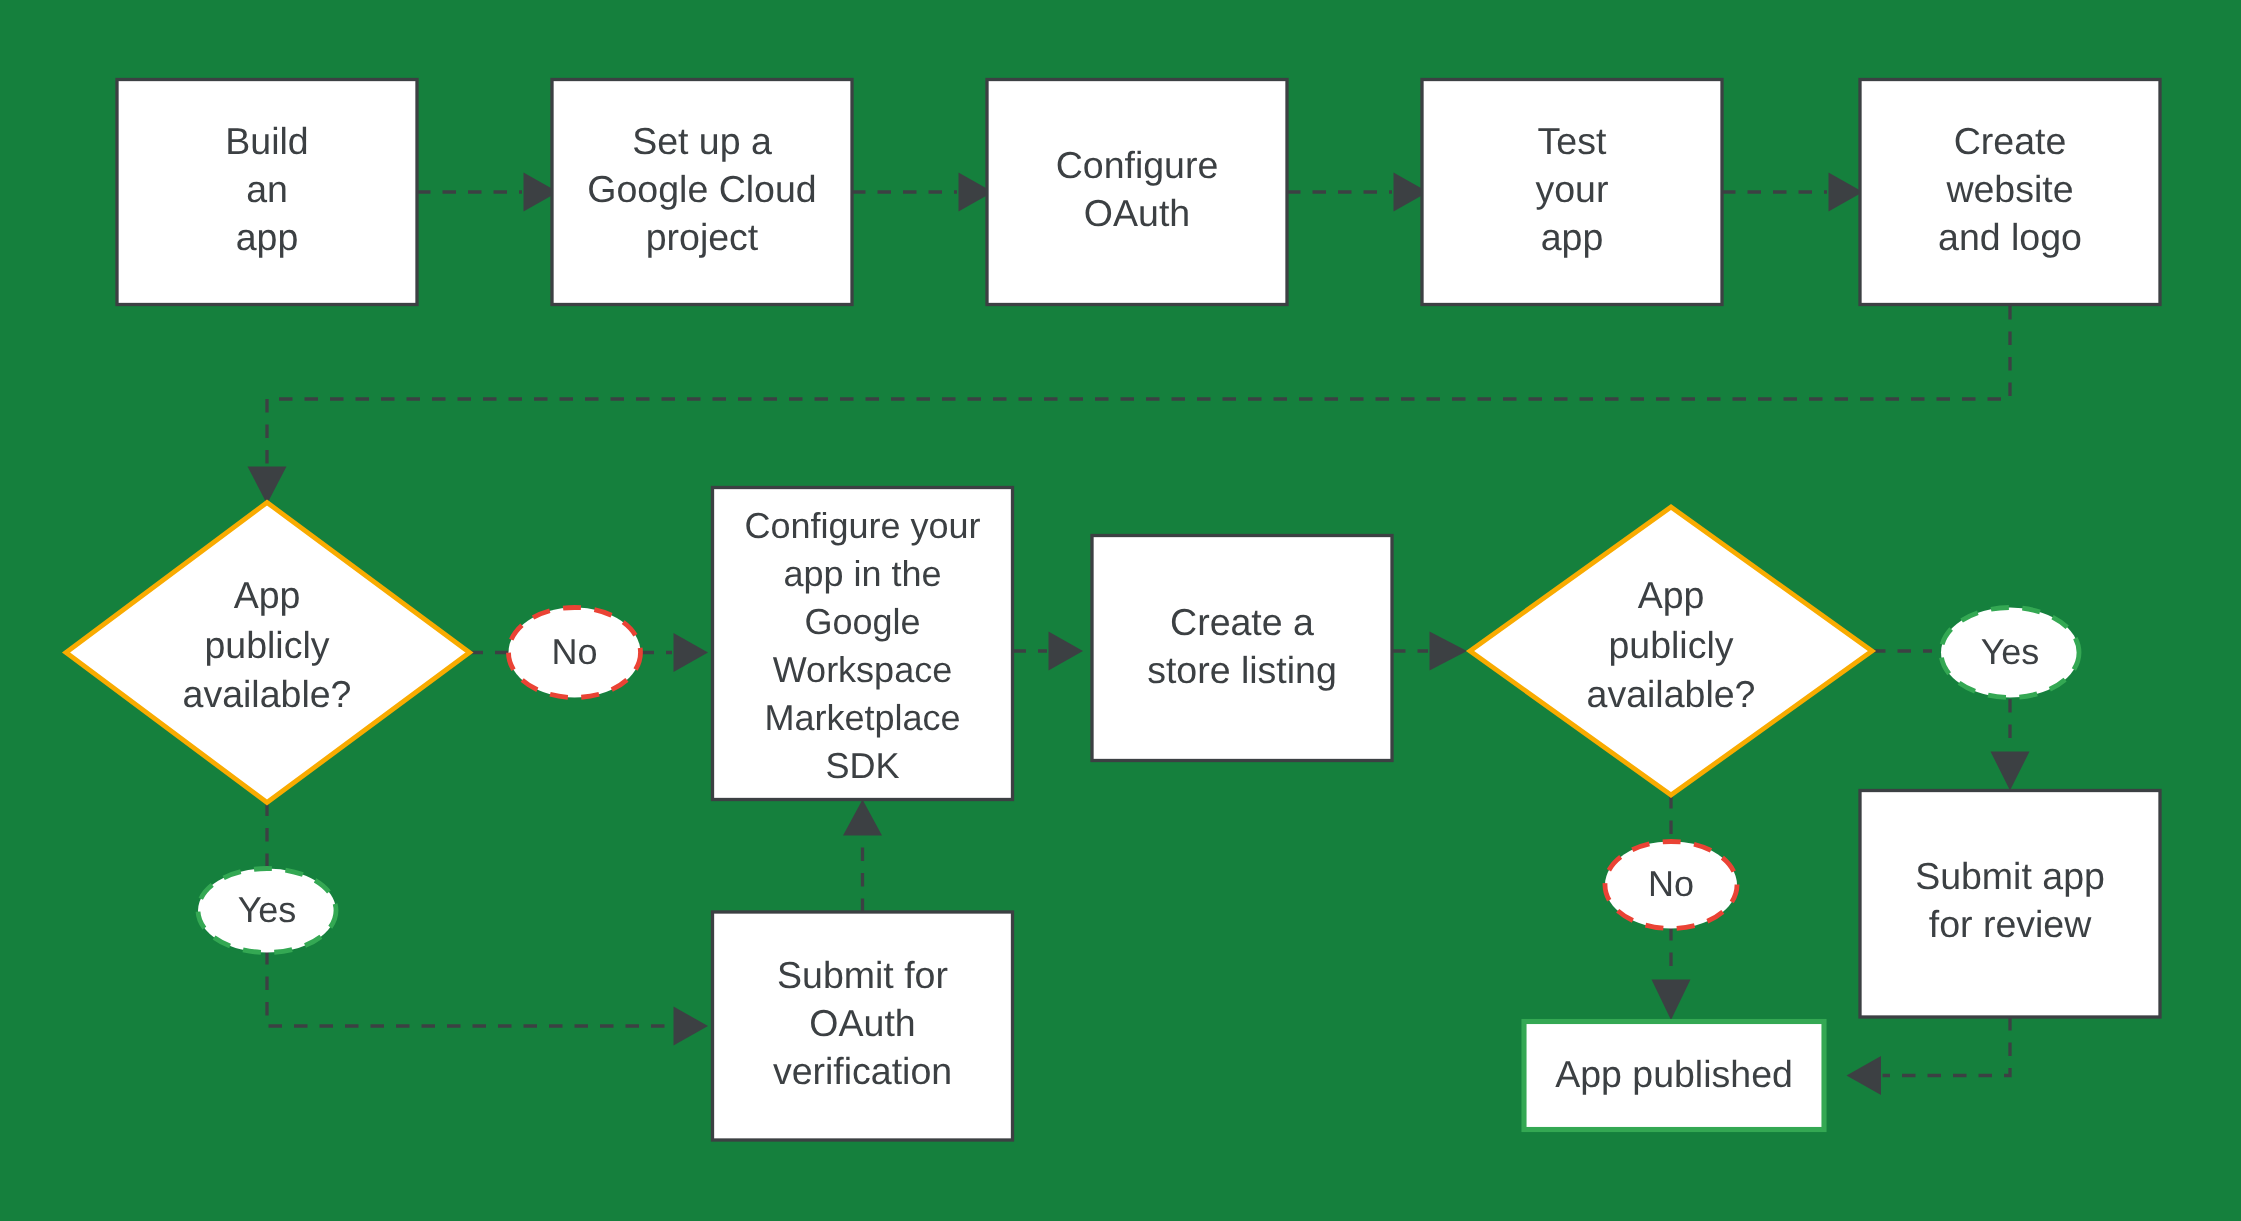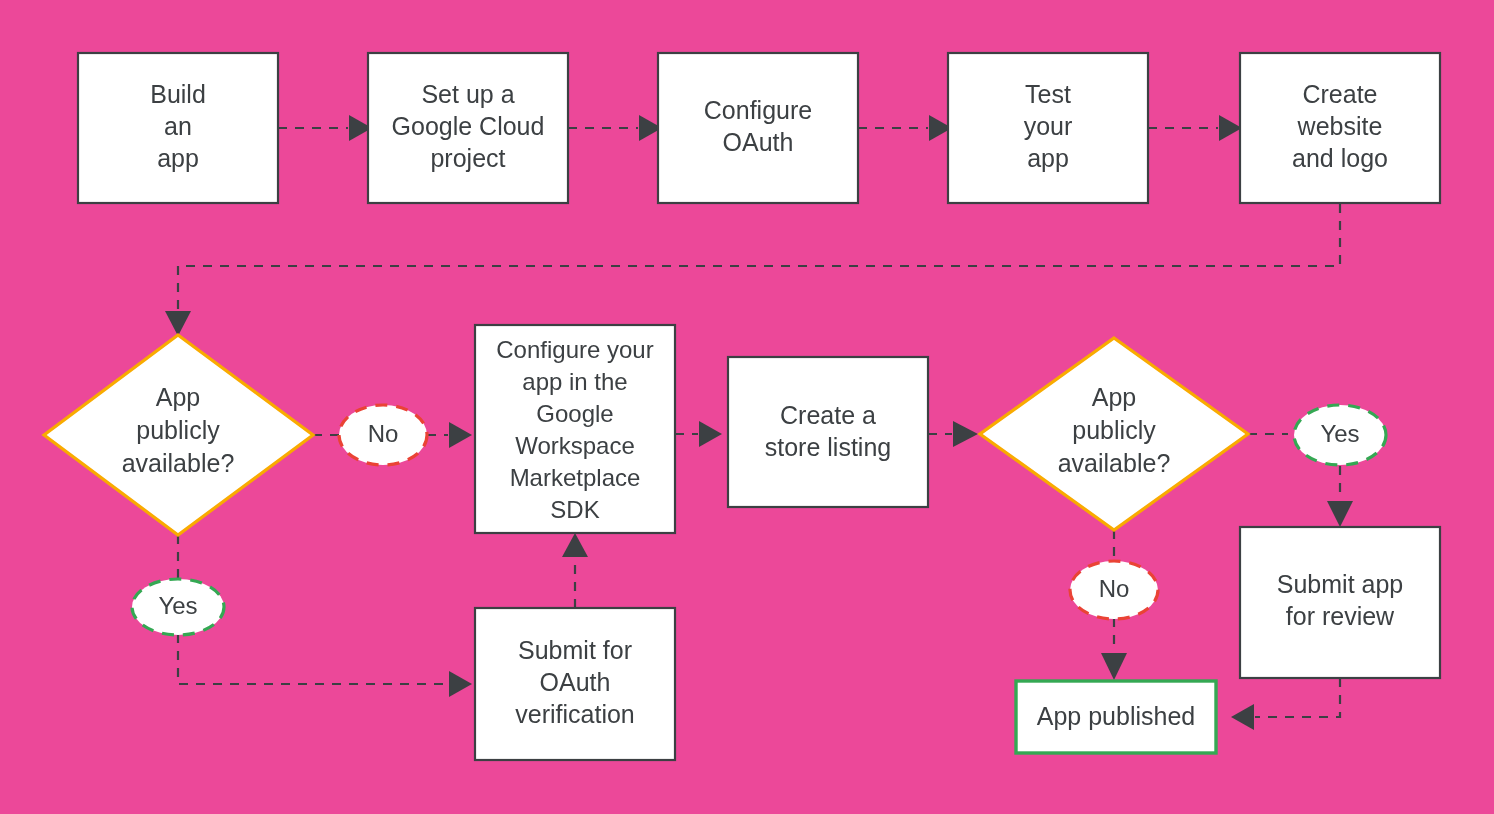--- a/index.html
+++ b/index.html
@@ -11,21 +11,21 @@
   body {
     font-family: "Liberation Sans", sans-serif;
     width: 1494px;
     height: 814px;
     overflow: hidden;
   }
   #flow-root {
     position: relative;
     width: 1494px;
     height: 814px;
-    background: #ec4899;
+    background: #15803d;
   }
   svg#flow-canvas {
     display: block;
     width: 1494px;
     height: 814px;
   }
   .node-box {
     fill: #ffffff;
     stroke: #3c4043;
     stroke-width: 2.2;

